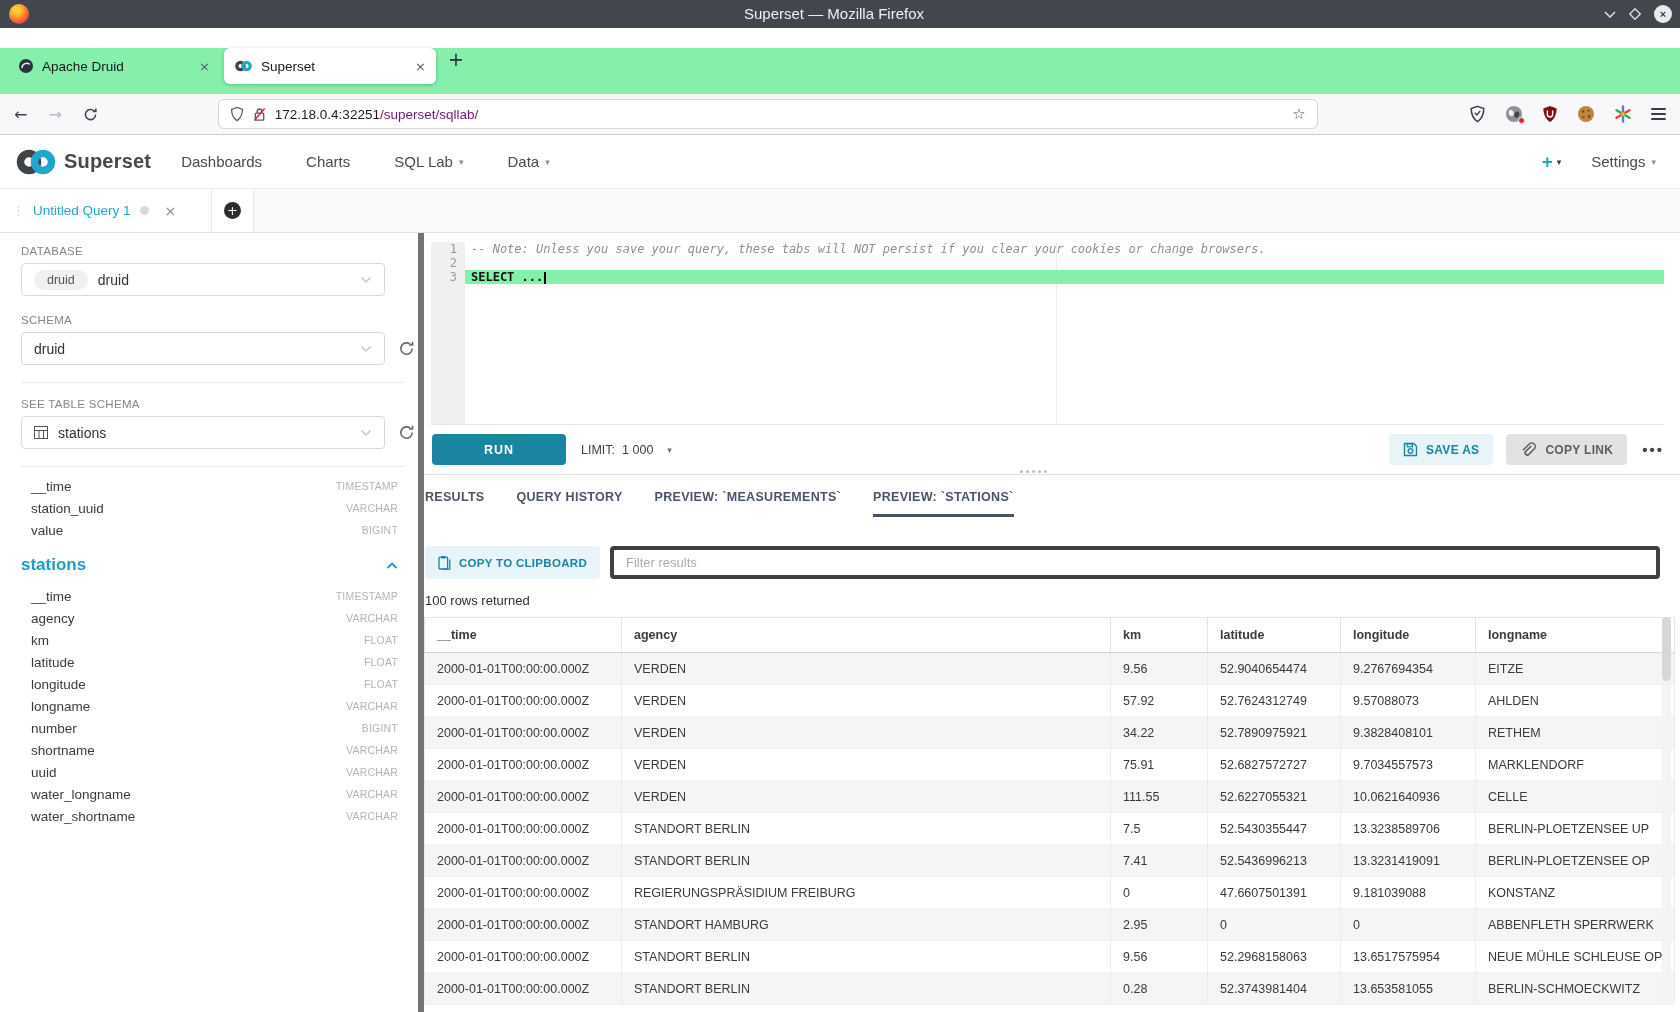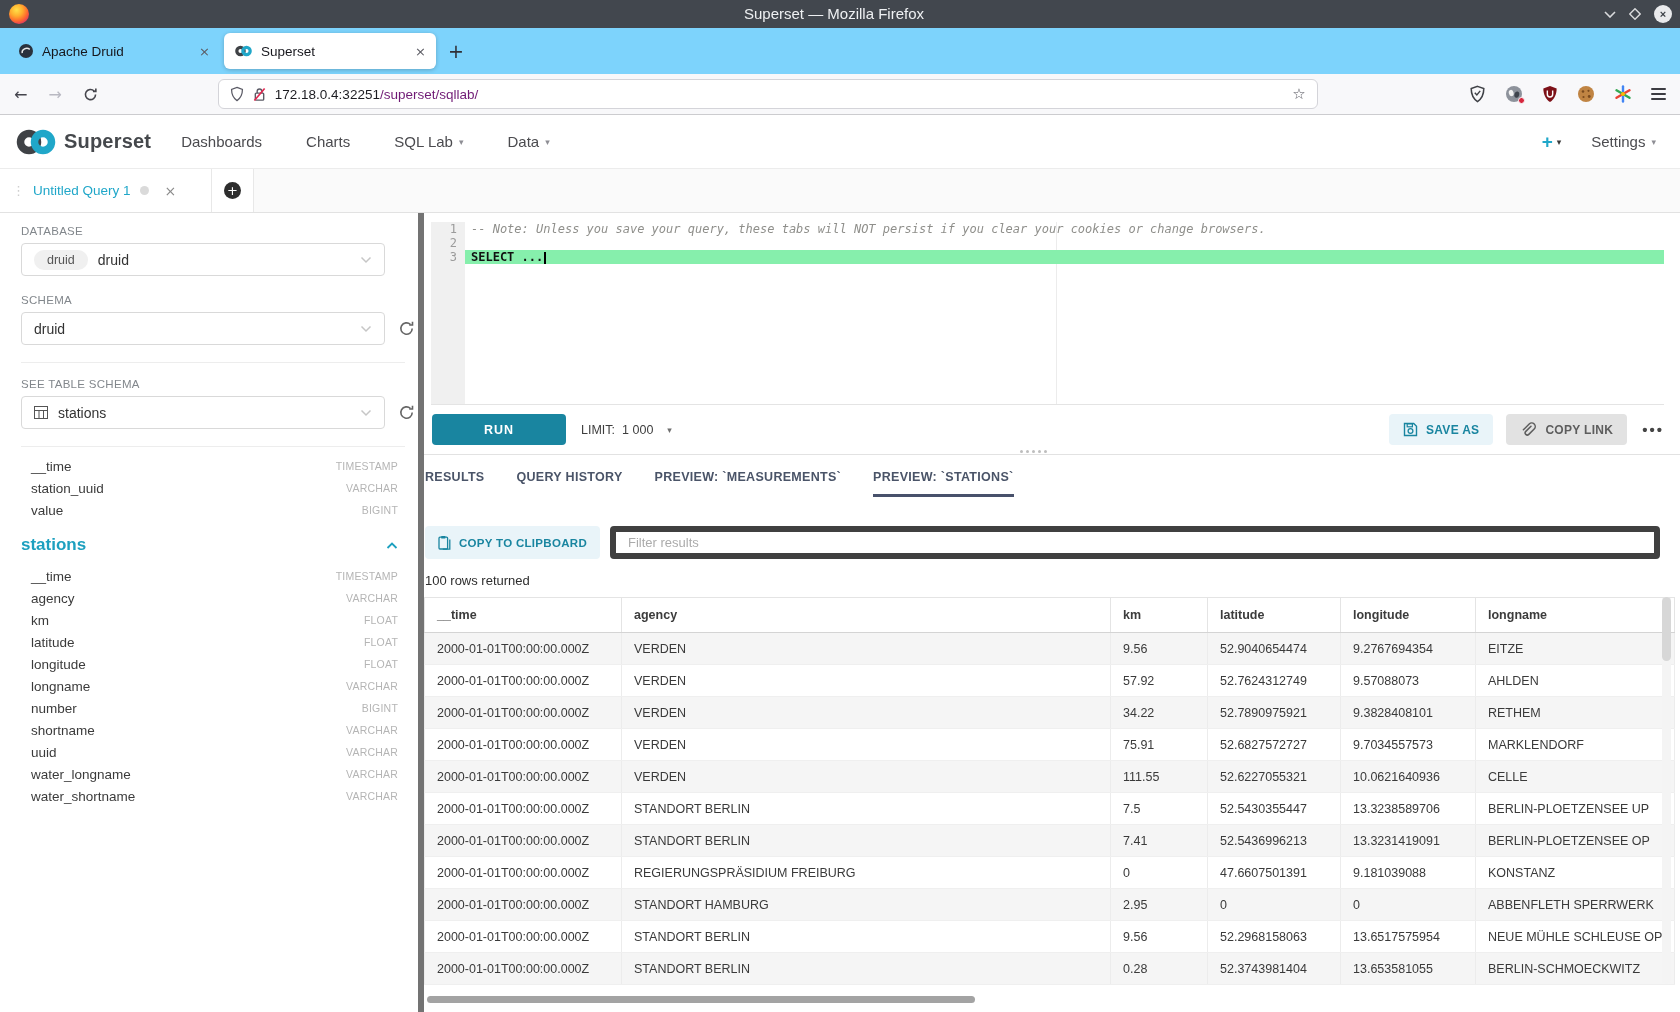--- a/index.html
+++ b/index.html
@@ -10,21 +10,21 @@
   
   .titlebar { height:28px; background:#42474e; position:relative; }
   .ff-logo { position:absolute; left:9px; top:4px; width:20px; height:20px; border-radius:50%;
     background:radial-gradient(circle at 38% 30%, #ffe14a 0%, #ffae2e 32%, #ff6a2e 58%, #d62a6e 85%, #8b2aa8 100%); }
   .titlebar-title { position:absolute; left:0; right:12px; top:0; line-height:28px; text-align:center; color:#eef0f2; font-size:15px; }
   .win-controls { position:absolute; right:8px; top:0; height:28px; display:flex; align-items:center; gap:13px; }
   .win-close-circle { width:18px; height:18px; border-radius:50%; background:#e9eaec; color:#3a3f45; font-size:11px;
     display:flex; align-items:center; justify-content:center; font-weight:bold; }
 
   
-  .tabbar { height:46px; background:#7dd3fc; display:flex; align-items:center; padding-left:8px; }
+  .tabbar { height:46px; background:#86efac; display:flex; align-items:flex-start; padding-left:8px;margin-top:20px; }
   .btab { width:212px; height:36px; border-radius:6px; display:flex; align-items:center; gap:8px; padding:0 10px; font-size:13.5px; color:#17171d; }
   .btab + .btab { margin-left:4px; }
   .btab.active { background:#fff; box-shadow:0 1px 4px rgba(0,0,0,.22); }
   .btab .tab-close { margin-left:auto; color:#5b5b63; font-size:13px; }
   .newtab { margin-left:12px; font-size:19px; color:#2f2f35; }
 
   
   .urlrow { height:41px; background:#f8f8fa; border-bottom:1px solid #cccccf; display:flex; align-items:center; padding:0 14px; }
   .nav-btns { display:flex; align-items:center; gap:21px; font-size:16px; }
   .nav-back { color:#44444c; } .nav-fwd { color:#b9b9c2; }
@@ -112,21 +112,21 @@
   .grip { position:absolute; top:237px; left:596px; display:flex; gap:3px; }
   .grip i { width:3px; height:3px; border-radius:50%; background:#bdbdbd; }
 
   .south-tabs { position:absolute; top:257px; left:1px; display:flex; gap:32px; }
   .stab { font-size:12.5px; font-weight:bold; color:#4a5468; letter-spacing:.3px; padding-bottom:10px; border-bottom:3px solid transparent; }
   .stab.active { border-bottom-color:#48516b; }
 
   .controls { position:absolute; top:313px; left:1px; right:20px; display:flex; gap:10px; }
   .copyclip-btn { height:33px; background:#e9f4f9; border:none; border-radius:4px; color:#1985a0;
     font-size:11.5px; font-weight:bold; letter-spacing:.3px; display:flex; align-items:center; gap:8px; padding:0 13px; font-family:inherit; flex:none; }
-  .filter-input { flex:1; height:33px; border:6px solid #404040; border-radius:4px; padding:0 12px; font-size:13px; color:#333; font-family:inherit; }
+  .filter-input { flex:1; height:33px; border:4px solid #404040; border-radius:4px; padding:0 12px; font-size:13px; color:#333; font-family:inherit; }
   .filter-input::placeholder { color:#ababab; }
 
   .rows-returned { position:absolute; top:360px; left:1px; font-size:13px; color:#2e2e2e; }
 
   .rtable { position:absolute; top:384px; left:0; border-collapse:collapse; table-layout:fixed; }
   .rtable th { height:35px; text-align:left; padding:0 12px; font-size:12.5px; font-weight:bold; color:#3c3c3c;
     background:#fff; border:1px solid #e4e4e4; border-bottom:1px solid #d4d4d4; white-space:nowrap; overflow:hidden; }
   .rtable td { height:32px; padding:0 12px; font-size:12.5px; color:#3a3a3a;
     border-left:1px solid #ececec; border-right:1px solid #ececec; border-bottom:1px solid #efefef;
     white-space:nowrap; overflow:hidden; }

